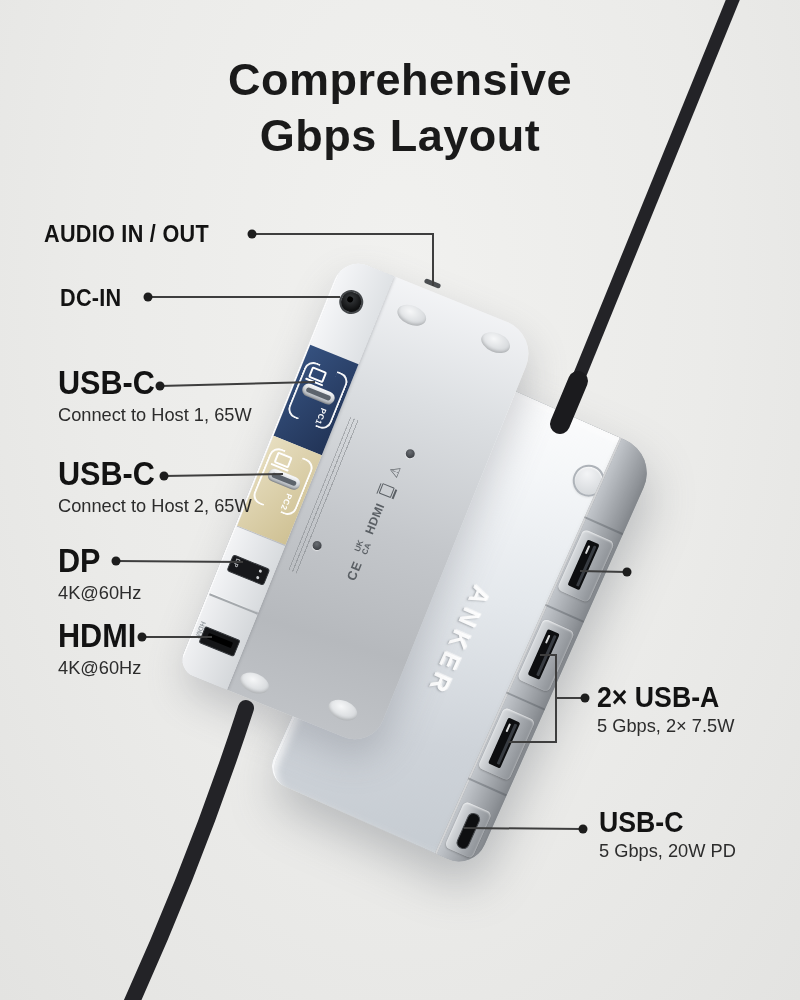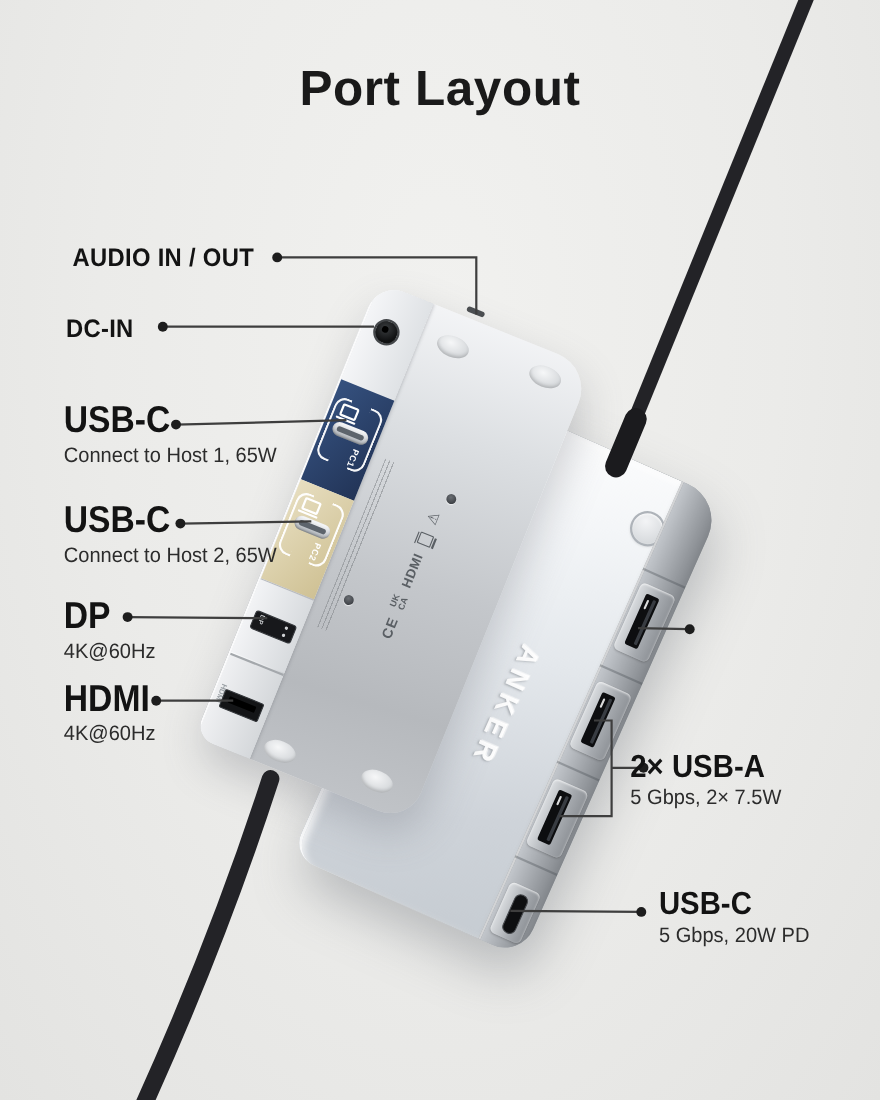--- a/index.html
+++ b/index.html
@@ -10,24 +10,24 @@
   
   #title{position:absolute;left:0;top:52px;width:100%;text-align:center;z-index:5;
          color:#1a1a1a;font-weight:700;font-size:45px;line-height:56px;letter-spacing:0.5px;}
 
   
   .callout{position:absolute;z-index:50;display:flex;flex-direction:column;gap:3px;}
   .h-sm{font-size:23px;font-weight:700;color:#131313;letter-spacing:.3px;transform:scaleX(.94);transform-origin:left;white-space:nowrap;}
   .h-lg{font-size:34px;font-weight:700;color:#131313;transform:scaleX(.9);transform-origin:left;white-space:nowrap;line-height:1.05;}
   .h-md{font-size:29px;font-weight:700;color:#131313;transform:scaleX(.92);transform-origin:left;white-space:nowrap;line-height:1.05;}
   .sub{font-size:19px;font-weight:400;color:#2c2c2c;transform:scaleX(.96);transform-origin:left;white-space:nowrap;}
-  .c-audio{left:66px;top:221px;} .c-dcin{left:60px;top:285px;}
+  .c-audio{left:44px;top:221px;} .c-dcin{left:60px;top:285px;}
   .c-usbc1{left:58px;top:365px;} .c-usbc2{left:58px;top:456px;}
   .c-dp{left:58px;top:543px;}   .c-hdmi{left:58px;top:618px;}
-  .c-usb20{left:645px;top:556px;} .c-usba{left:573px;top:682px;} .c-usbc3{left:599px;top:807px;}
+  .c-usb20{left:645px;top:556px;} .c-usba{left:597px;top:682px;} .c-usbc3{left:599px;top:807px;}
 
   
   #dev-bottom{position:absolute;left:450px;top:362px;width:228px;height:455px;
       transform:rotate(24deg);transform-origin:0 0;border-radius:24px 36px 28px 22px;
       overflow:hidden;z-index:10;box-shadow:12px 20px 45px rgba(105,110,118,.38);
       background:linear-gradient(90deg,#cfd3d7,#9ca0a5);}
   .top-face{position:absolute;left:0;top:0;width:186px;height:100%;
       background:linear-gradient(160deg,#ffffff 0%,#f4f6f8 22%,#e4e8ec 48%,#ced3d9 78%,#c6ccd2 100%);
       border-radius:24px 0 0 22px;
       box-shadow:inset 3px 3px 8px rgba(255,255,255,.95), inset -2px 0 4px rgba(120,125,130,.18);
@@ -107,21 +107,22 @@
       background:#4b4e51;transform:rotate(22deg);z-index:25;}
 
   svg.anno{position:absolute;left:0;top:0;z-index:40;pointer-events:none;}
 </style>
 </head>
 <body>
 
 <div id="page">
 
   <div id="title">
-    <div>Port Layout</div>
+    <div>Comprehensive</div>
+    <div>Gbps Layout</div>
   </div>
 
   <div id="dev-bottom">
     <div class="top-face">
       <div class="kvm-button"></div>
       <div class="anker">ANKER</div>
     </div>
     <div class="side-strip"></div>
     <div class="pline" style="top:86px"></div>
     <div class="pline" style="top:182px"></div>

